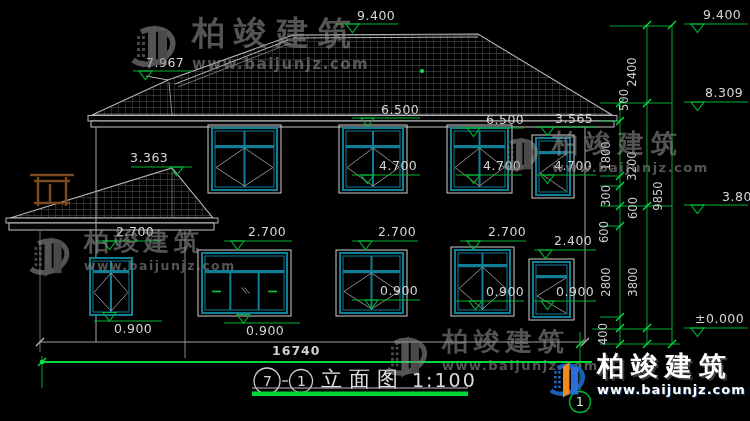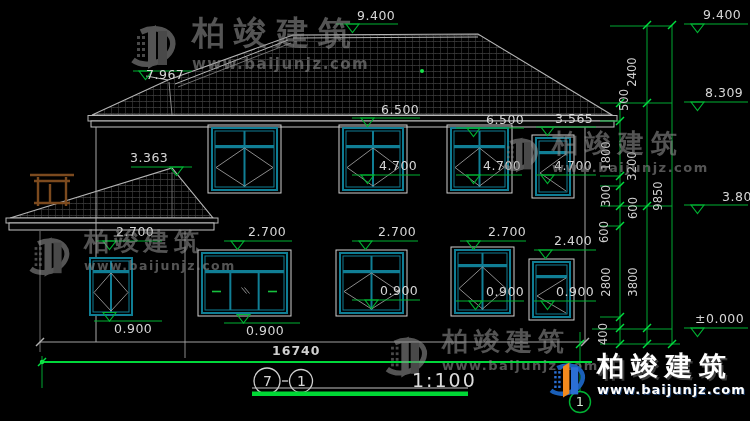--- a/index.html
+++ b/index.html
@@ -227,21 +227,21 @@
       <path d="M541,301 L554,301 L547.5,309.5 Z" fill="none" stroke="#00b233" stroke-width="1.1"></path>
       <circle cx="267" cy="381" r="13" fill="none" stroke="#d0d0d0" stroke-width="1.3"></circle>
       <circle cx="301" cy="381" r="11.5" fill="none" stroke="#d0d0d0" stroke-width="1.3"></circle>
       <line x1="282" y1="381" x2="288" y2="381" stroke="#d0d0d0" stroke-width="1.3"></line>
       <line x1="252" y1="388" x2="468" y2="388" stroke="#c0c0c0" stroke-width="1"></line>
       <rect x="252" y="391.5" width="216" height="4.5" fill="#00d835" stroke="none" stroke-width="0"></rect>
       <circle cx="580" cy="402" r="10.5" fill="none" stroke="#00b233" stroke-width="1.4"></circle>
     </svg>
 
   <div id="labels">
-      <span class="lbl" style="left: 146px; top: 57px; margin-top: 12px;">7.967</span>
+      <span class="lbl" style="left: 146px; top: 57px;">7.967</span>
       <span class="lbl" style="left: 357px; top: 10px;">9.400</span>
       <span class="lbl" style="left: 703px; top: 9px;">9.400</span>
       <span class="lbl" style="left: 705px; top: 87px;">8.309</span>
       <span class="lbl" style="left: 706px; top: 191px; margin-left: 16px;">3.800</span>
       <span class="lbl" style="left: 695px; top: 313px;">±0.000</span>
       <span class="lbl" style="left: 130px; top: 152px;">3.363</span>
       <span class="lbl" style="left: 381px; top: 104px;">6.500</span>
       <span class="lbl" style="left: 486px; top: 114px;">6.500</span>
       <span class="lbl" style="left: 555px; top: 113px;">3.565</span>
       <span class="lbl" style="left: 379px; top: 160px;">4.700</span>
@@ -373,15 +373,16 @@
   </g>
         </svg></span>
     <span class="txt">
       <div class="nm">柏竣建筑</div>
       <div class="url">www.baijunjz.com</div>
     </span>
   </div>
 
   <span class="tb-num" style="left:263px;top:374px;">7</span>
   <span class="tb-num" style="left:297px;top:374px;">1</span>
+  <span id="tb-name">立面图</span>
   <span id="tb-scale">1:100</span>
   <span id="axis-num">1</span>
 </div>
 
 </body></html>

